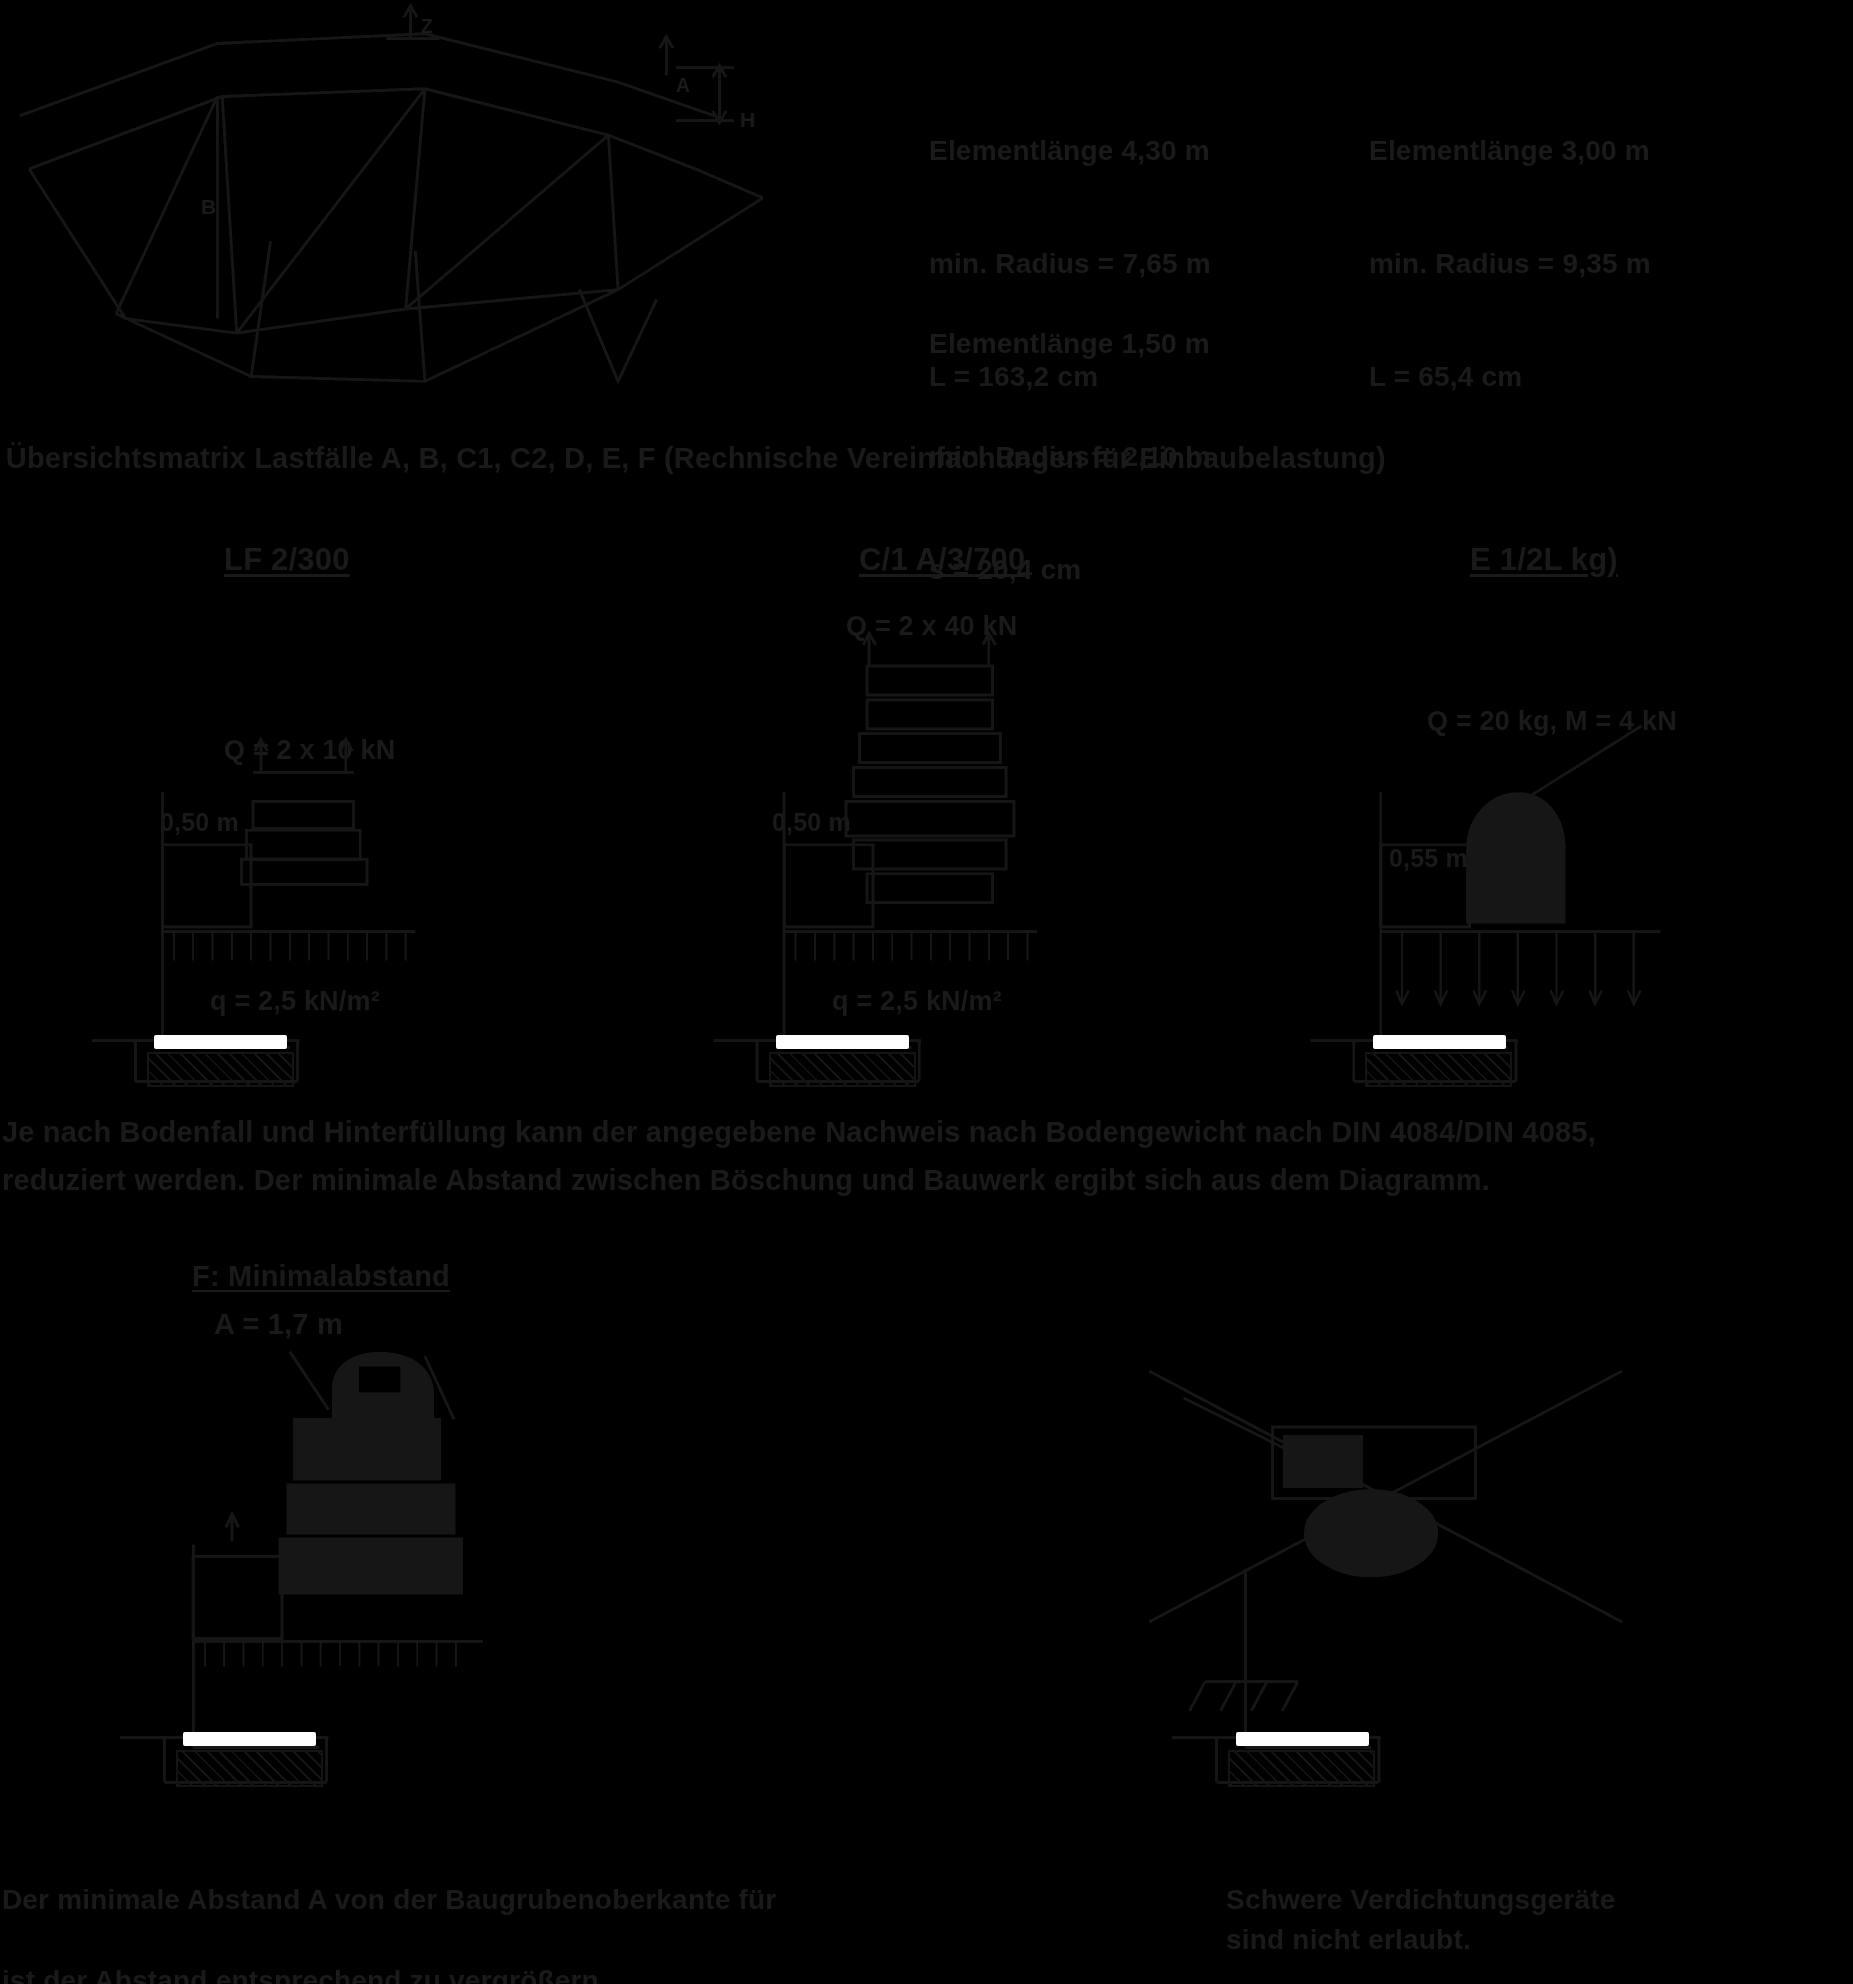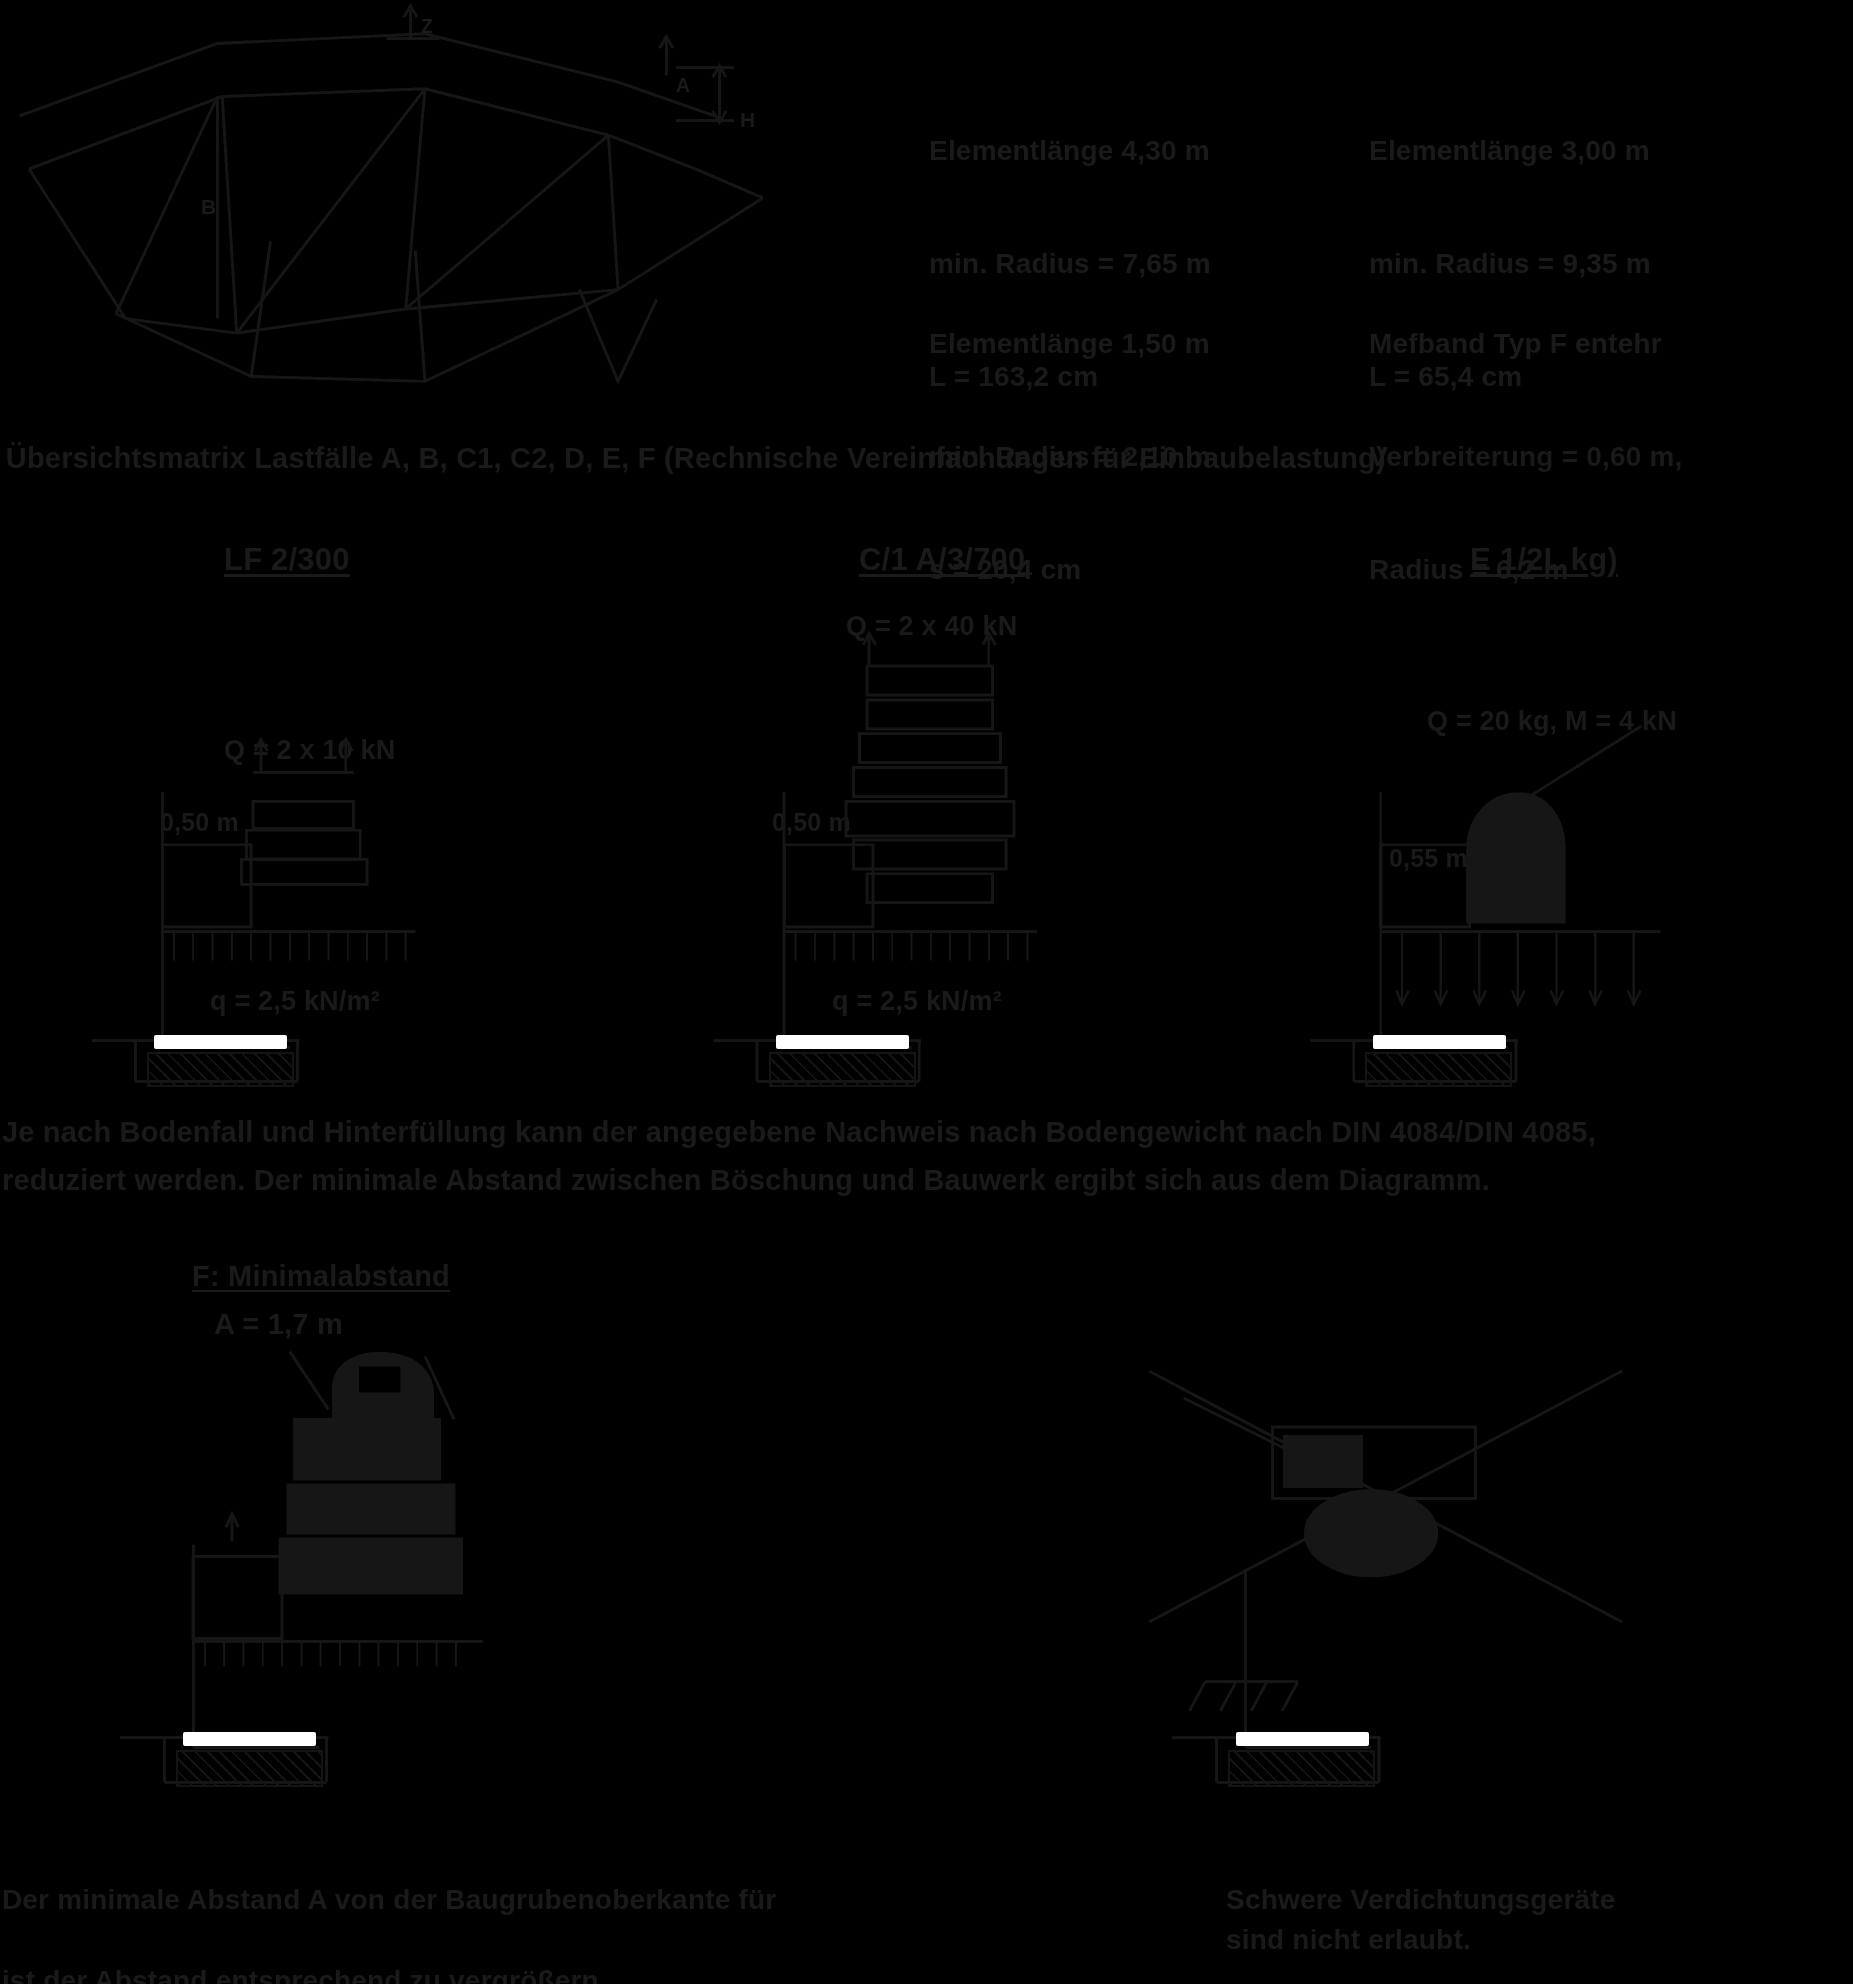--- a/index.html
+++ b/index.html
@@ -125,25 +125,20 @@
     <div>min. Radius = 9,35 m</div>
     <div>L = 65,4 cm</div>
   </div>
 
   <div class="txt blurred" style="left:929px; top:249px; font-size:28px;">
     <div>Elementlänge 1,50 m</div>
     <div>min. Radius = 2,10 m</div>
     <div>s = 20,4 cm</div>
   </div>
 
-  <div class="txt blurred" style="left:1369px; top:249px; font-size:28px;">
-    <div>Mefband Typ F entehr</div>
-    <div>Verbreiterung = 0,60 m,</div>
-    <div>Radius = 6,2 m</div>
-  </div>
 
   <div class="txt blurred" style="left:5.8px; top:439px; font-size:29px;">Übersichtsmatrix Lastfälle A, B, C1, C2, D, E, F (Rechnische Vereinfachungen für Einbaubelastung)</div>
 
   <div class="txt blurred underline-title" style="left:224px; top:539px; font-size:31px;">LF 2/300</div>
   <div class="txt blurred" style="left:224px; top:732px; font-size:27px;">Q = 2 x 10 kN</div>
   <div class="txt blurred" style="left:160px; top:806px; font-size:25px;">0,50 m</div>
   <div class="txt blurred" style="left:210px; top:983px; font-size:27px;">q = 2,5 kN/m²</div>
 
   <svg class="overlay" viewBox="0 0 1920 2055">
     <g stroke="#171717" stroke-width="3" fill="none" filter="url(#b1)">

